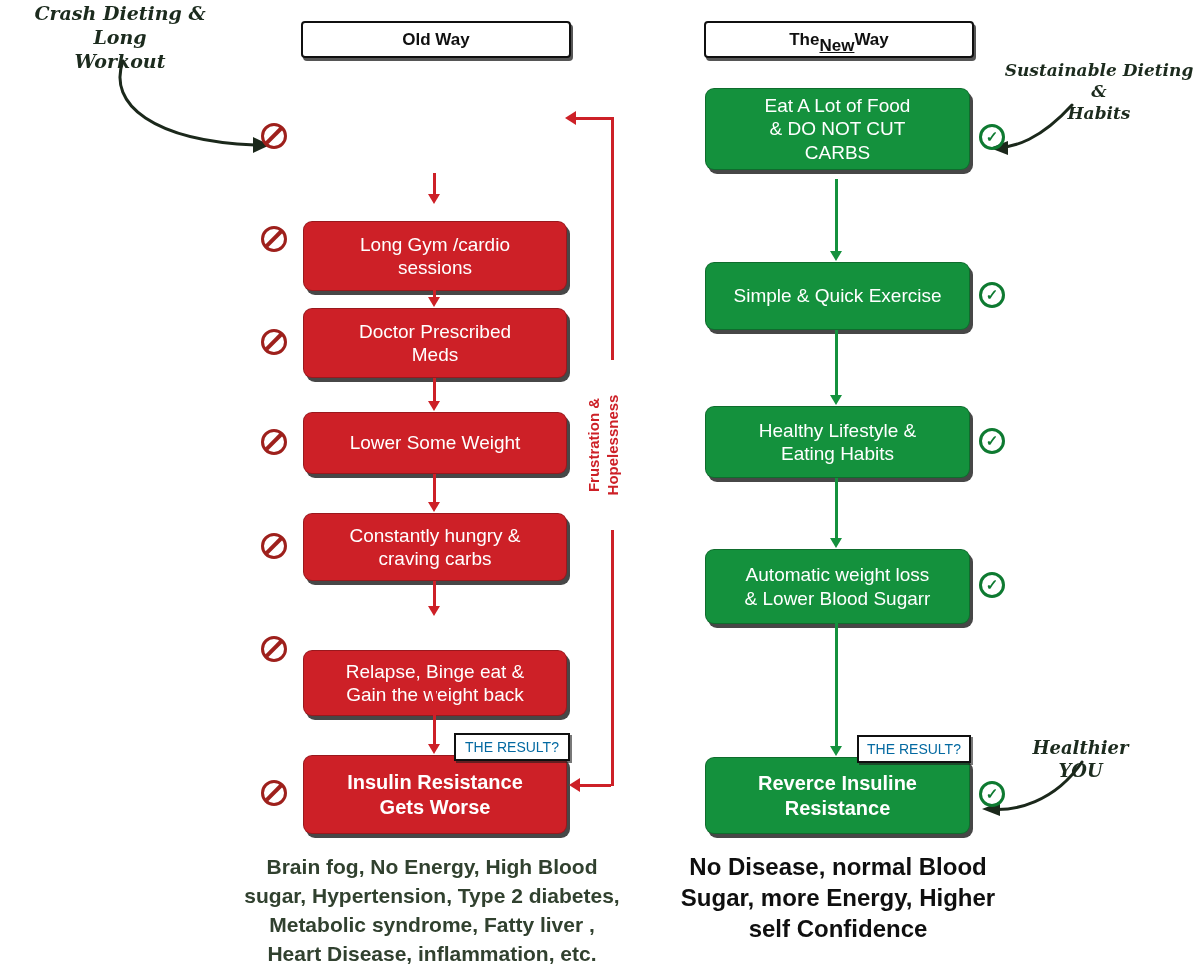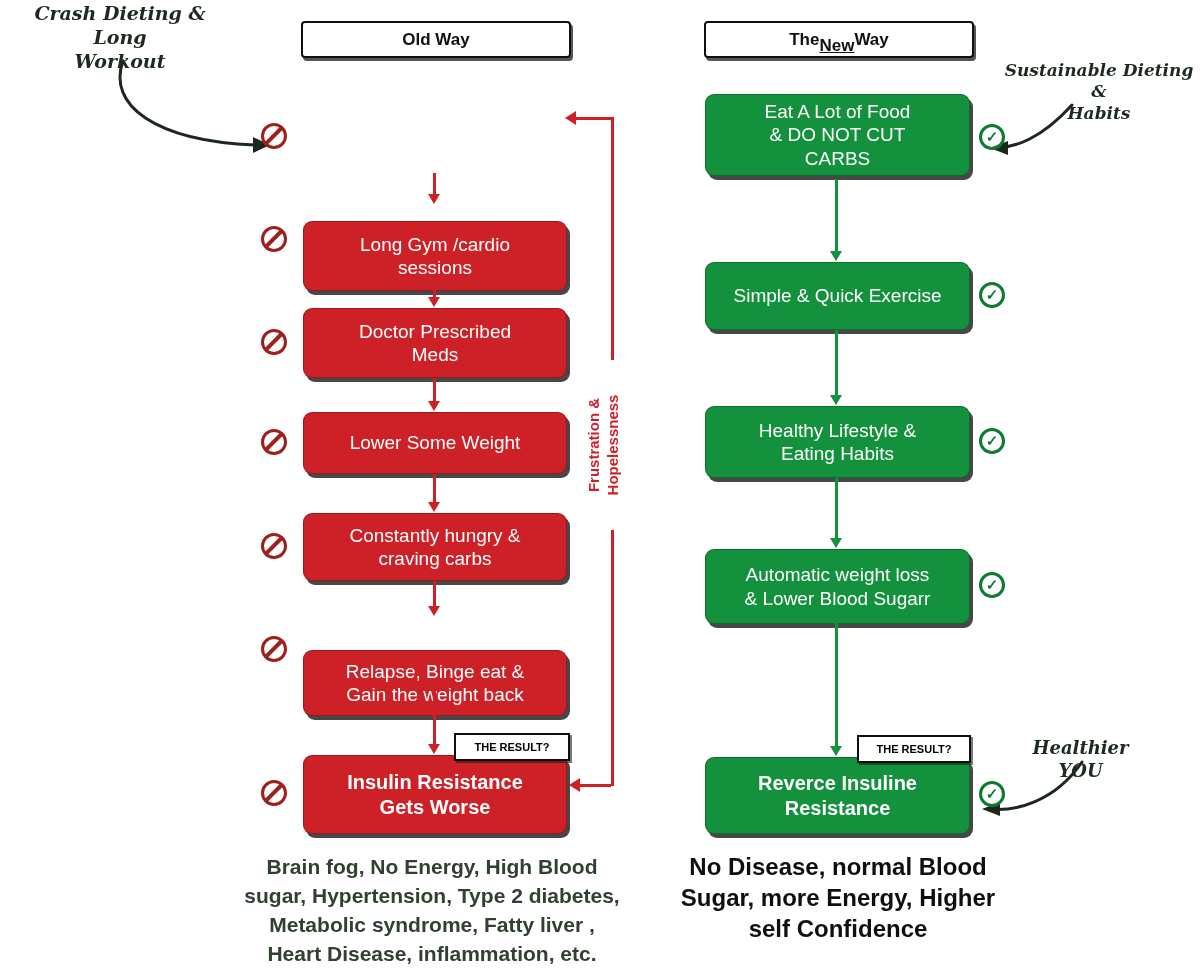--- a/index.html
+++ b/index.html
@@ -17,21 +17,21 @@
     position:absolute;border-radius:9px;display:flex;align-items:center;justify-content:center;
     text-align:center;color:#fff;border:1px solid rgba(0,0,0,.25);
     box-shadow:3px 4px 0 rgba(25,25,25,.8);
   }
   .red-box{left:303px;width:262px;background:var(--red);}
   .green-box{left:705px;width:263px;background:var(--green);}
   .box-label{white-space:pre-line;font-size:19px;line-height:1.22;padding:0 8px;}
   .result-box .box-label{font-weight:bold;font-size:20px;}
   .result-tag{
     position:absolute;background:#fff;border:2px solid #101010;display:flex;align-items:center;justify-content:center;
-    font-size:11px;font-weight:bold;color:#000000;box-shadow:2px 2px 0 rgba(30,30,30,.6);
+    font-size:14px;font-weight:normal;color:#0369a1;box-shadow:2px 2px 0 rgba(30,30,30,.6);
   }
   .v-arrow{position:absolute;width:3px;}
   .v-arrow::after{content:"";position:absolute;bottom:-9px;left:-5px;width:0;height:0;
     border-left:6.5px solid transparent;border-right:6.5px solid transparent;}
   .red-arrow{background:var(--red);}
   .red-arrow::after{border-top:10px solid var(--red);}
   .green-arrow{background:var(--green);}
   .green-arrow::after{border-top:10px solid var(--green);}
   .loop-seg{position:absolute;background:var(--red);}
   .left-head{position:absolute;width:0;height:0;border-top:7px solid transparent;border-bottom:7px solid transparent;border-right:11px solid var(--red);}
@@ -129,21 +129,21 @@
   <div class="v-arrow red-arrow" style="left:433px;top:683px;height:62px;"></div>
 
   <div class="loop-seg" style="left:611px;top:117px;width:3px;height:669px;"></div>
   <div class="loop-seg" style="left:576px;top:117px;width:35px;height:3px;"></div>
   <div class="loop-seg" style="left:580px;top:784px;width:31px;height:3px;"></div>
   <span class="left-head" style="left:565px;top:111px;"></span>
   <span class="left-head" style="left:569px;top:778px;"></span>
   <div class="loop-label">Frustration &amp;
 Hopelessness</div>
 
-  <div class="box green-box" style="top:94px;height:80px;">
+  <div class="box green-box" style="top:88px;height:80px;">
     <span class="box-label">Eat A Lot of Food
 &amp; DO NOT CUT
 CARBS</span>
   </div>
   <div class="box green-box" style="top:262px;height:66px;">
     <span class="box-label">Simple &amp; Quick Exercise</span>
   </div>
   <div class="box green-box" style="top:406px;height:70px;">
     <span class="box-label">Healthy Lifestyle &amp;
 Eating Habits</span>

